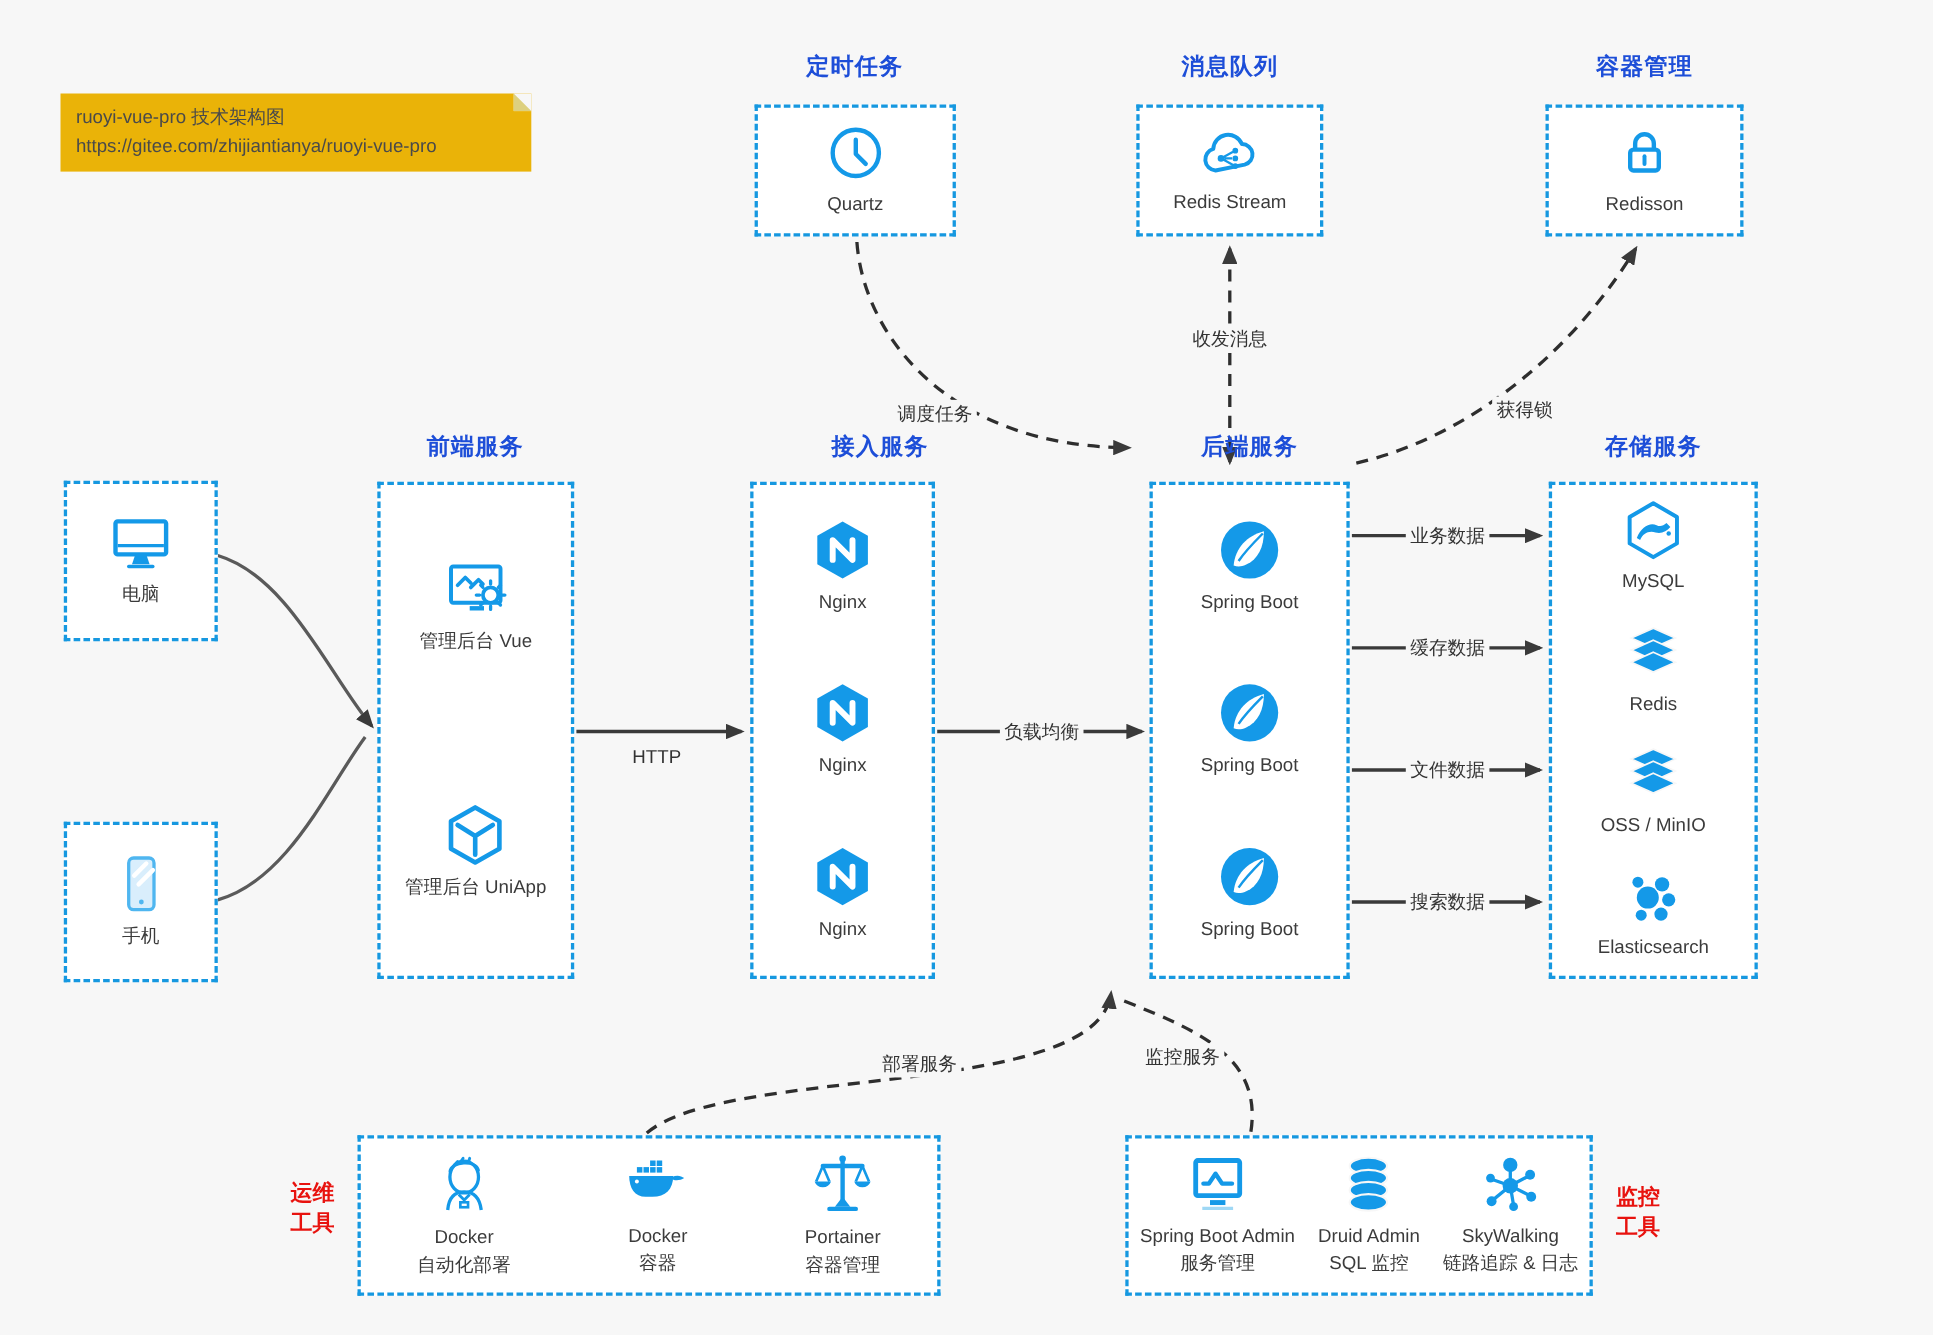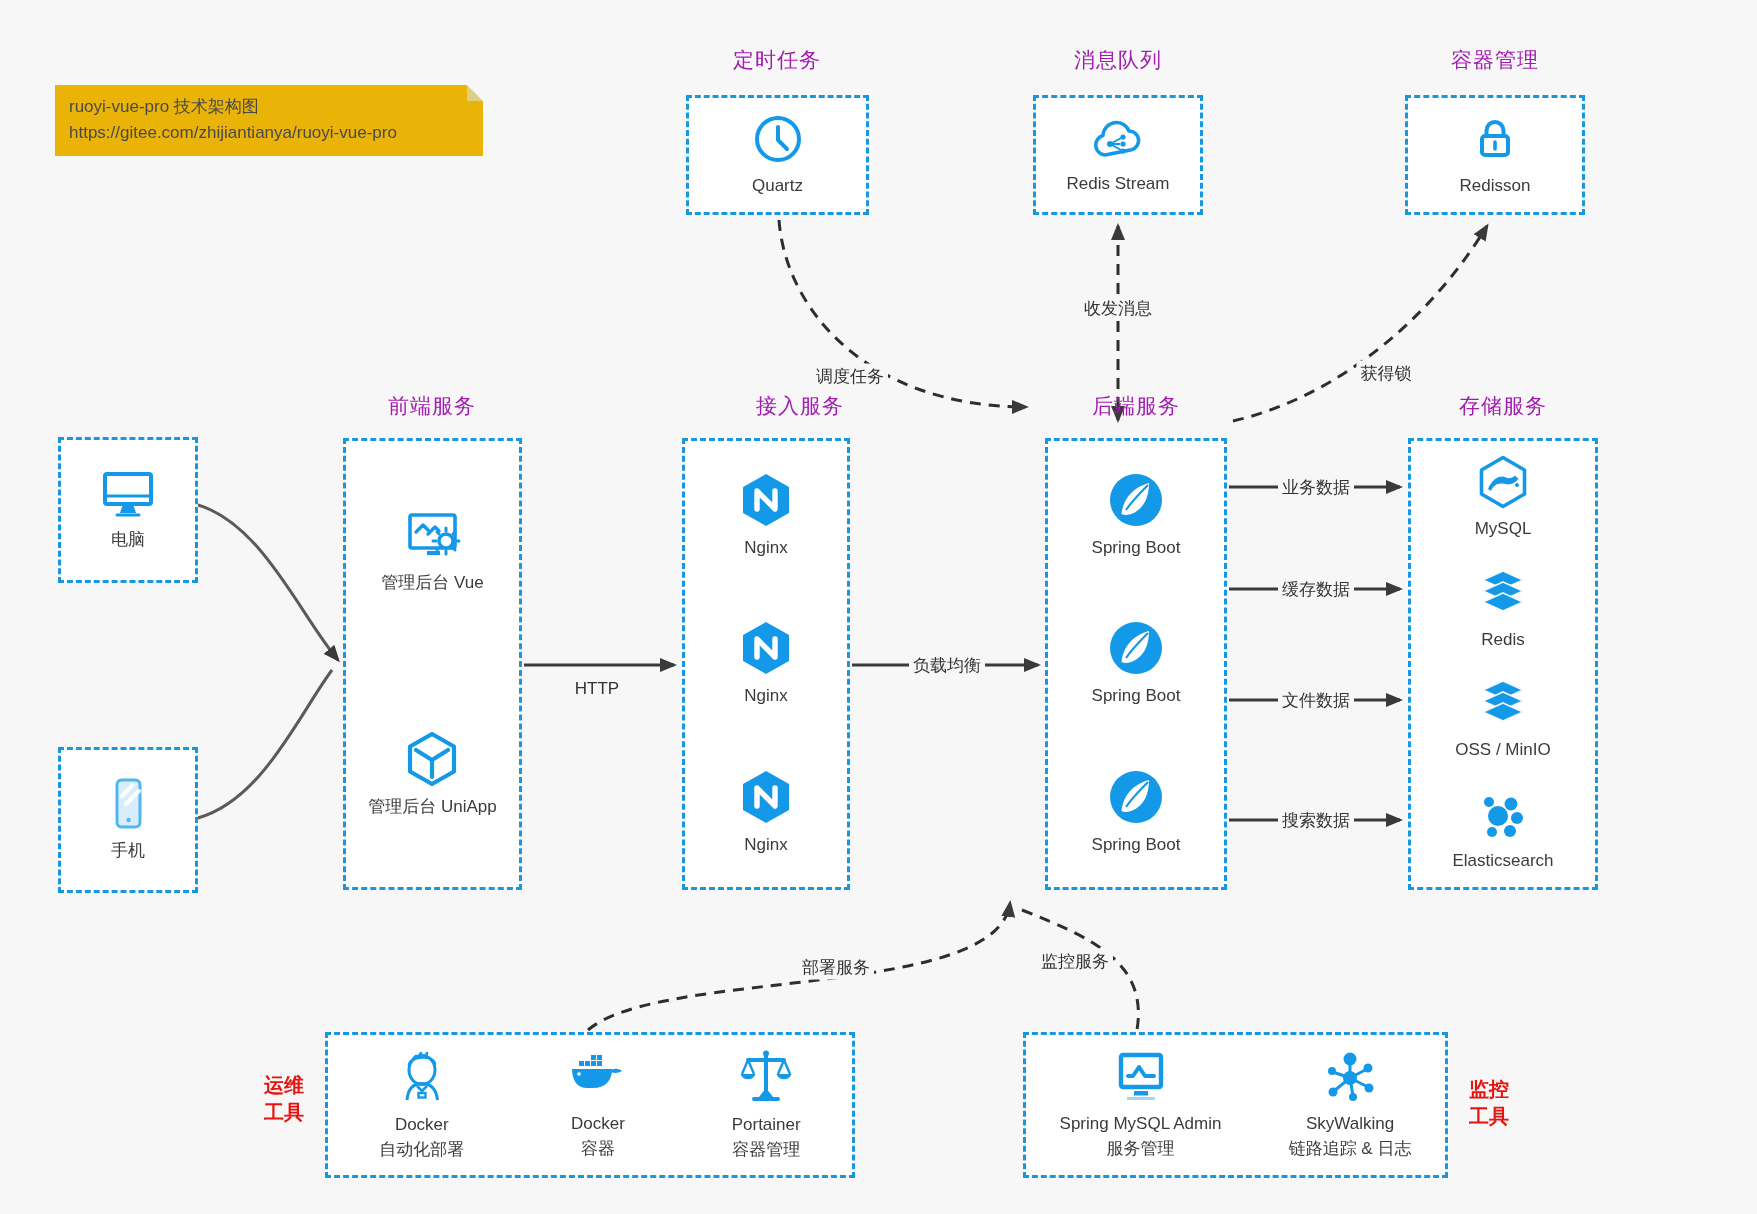--- a/index.html
+++ b/index.html
@@ -12,22 +12,22 @@
         border-top:16px solid #f7f7f7;border-left:16px solid #ddd07e;}
 
   
   .gbox{position:absolute;background:#fff;border:3px dashed #1698e0;box-sizing:border-box;
         display:flex;flex-direction:column;justify-content:space-around;align-items:center;}
   .hbox{flex-direction:row;}
   .node{display:flex;flex-direction:column;align-items:center;gap:7px;}
   .nlabel{font-size:17px;color:#3b3b3b;text-align:center;line-height:1.45;white-space:nowrap;}
 
   
-  .rtitle{position:absolute;transform:translateX(-50%);font-size:21px;font-weight:normal;
-          color:#a21caf;white-space:nowrap;letter-spacing:1px;}
+  .rtitle{position:absolute;transform:translateX(-50%);font-size:21px;font-weight:bold;
+          color:#1d4ed8;white-space:nowrap;letter-spacing:1px;}
   .rside{position:absolute;transform:translateX(-50%);font-size:20px;font-weight:bold;
          color:#e8120e;text-align:center;line-height:1.35;}
 
   
   .elabel{position:absolute;transform:translate(-50%,-50%);background:#f7f7f7;
           padding:1px 4px;font-size:17px;color:#333;white-space:nowrap;}
 
   svg.overlay{position:absolute;left:0;top:0;pointer-events:none;}
   .icon{display:block;}
 </style>
@@ -310,22 +310,36 @@
 
   <div class="gbox hbox" style="left:1023px;top:1032px;width:425px;height:146px;">
     <div class="node">
       <svg class="icon" width="56" height="56" viewBox="0 0 56 56">
         <rect x="8" y="6" width="40" height="32" rx="2" fill="none" stroke="#1499e8" stroke-width="4.4"></rect>
         <path d="M15 27 h5 l6 -9 6 9 h9" fill="none" stroke="#1499e8" stroke-width="4" stroke-linecap="round" stroke-linejoin="round"></path>
         <rect x="21" y="42" width="14" height="4.5" fill="#1499e8"></rect>
         <path d="M14 49.5 H42" stroke="#9fd8f5" stroke-width="3"></path>
       </svg>
       <span class="nlabel">
-        <span>Spring MySQL Admin</span><br>
+        <span>Spring Boot Admin</span><br>
         <span>服务管理</span>
+      </span>
+    </div>
+    <div class="node">
+      <svg class="icon" width="56" height="56" viewBox="0 0 56 56">
+        <g fill="#1499e8" stroke="#f7f7f7" stroke-width="2">
+          <ellipse cx="28" cy="11" rx="17" ry="7.5"></ellipse>
+          <ellipse cx="28" cy="22" rx="17" ry="7.5"></ellipse>
+          <ellipse cx="28" cy="33" rx="17" ry="7.5"></ellipse>
+          <ellipse cx="28" cy="44" rx="17" ry="7.5"></ellipse>
+        </g>
+      </svg>
+      <span class="nlabel">
+        <span>Druid Admin</span><br>
+        <span>SQL 监控</span>
       </span>
     </div>
     <div class="node">
       <svg class="icon" width="56" height="56" viewBox="0 0 56 56">
         <g stroke="#1499e8" stroke-width="3">
           <path d="M28 29 L28 11 M28 29 L45 20 M28 29 L46 38 M28 29 L31 47 M28 29 L12 42 M28 29 L11 23"></path>
         </g>
         <g fill="#1499e8">
           <circle cx="28" cy="29" r="7"></circle>
           <circle cx="28" cy="10" r="6.5"></circle>

